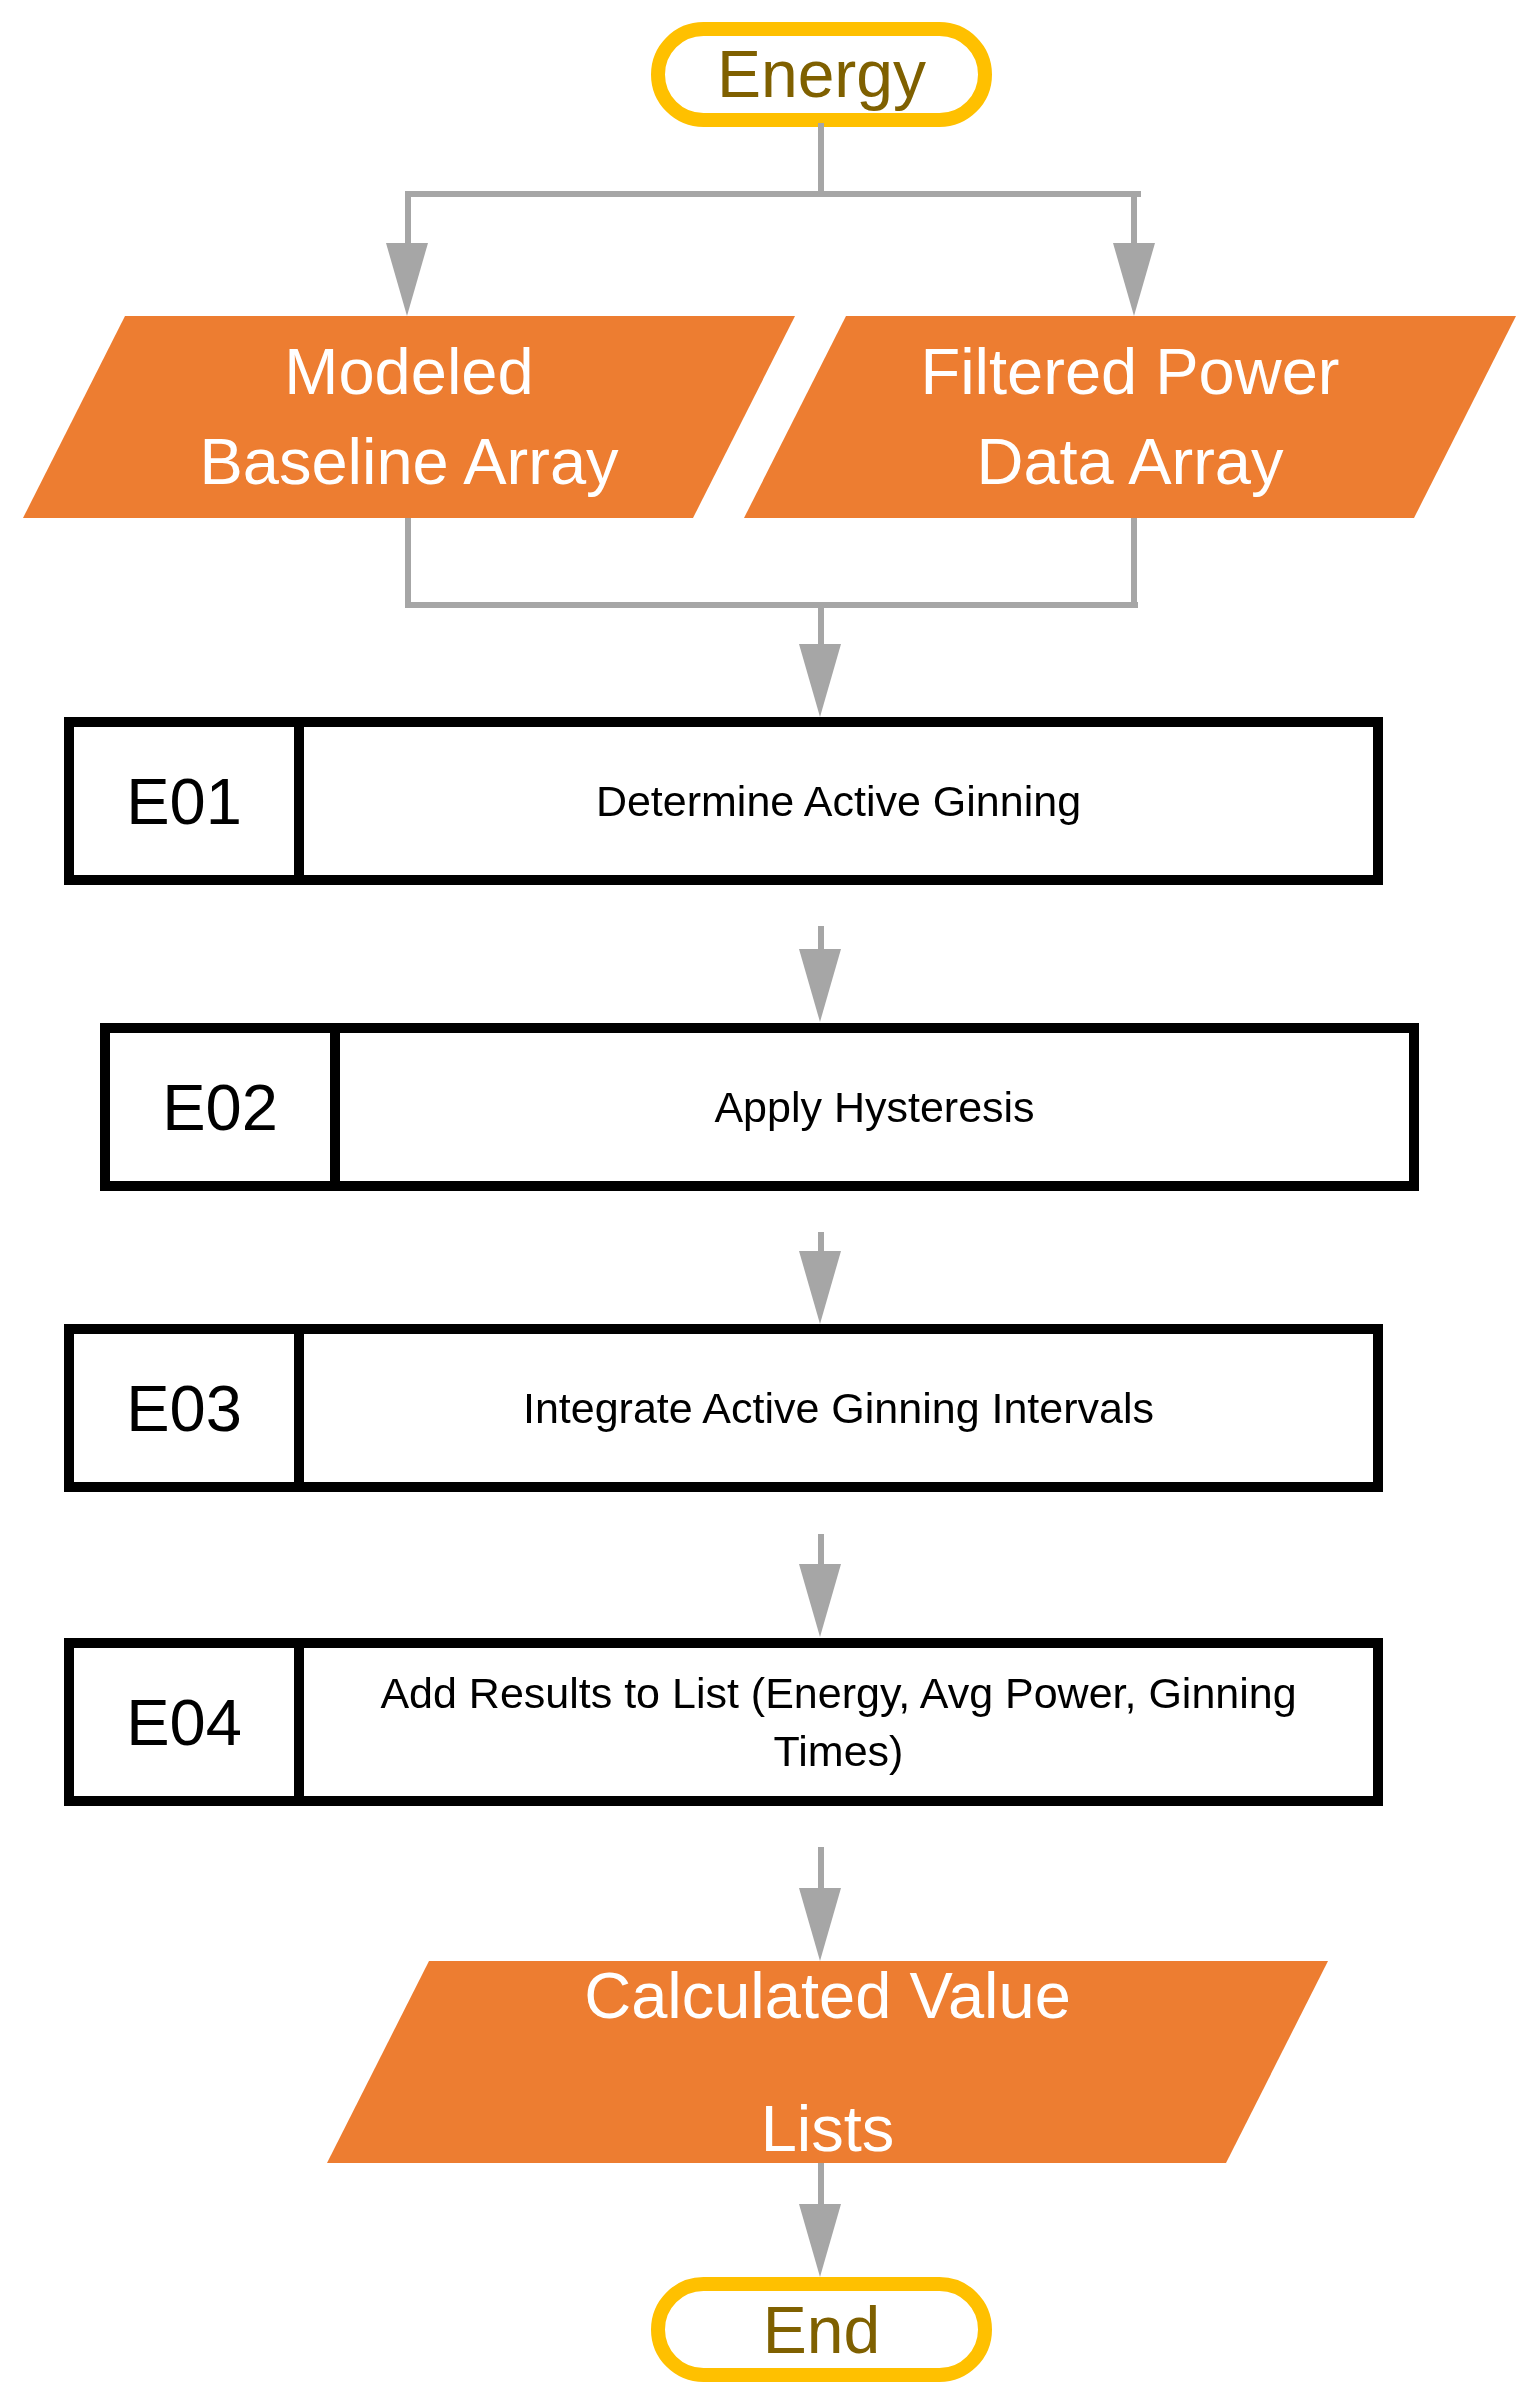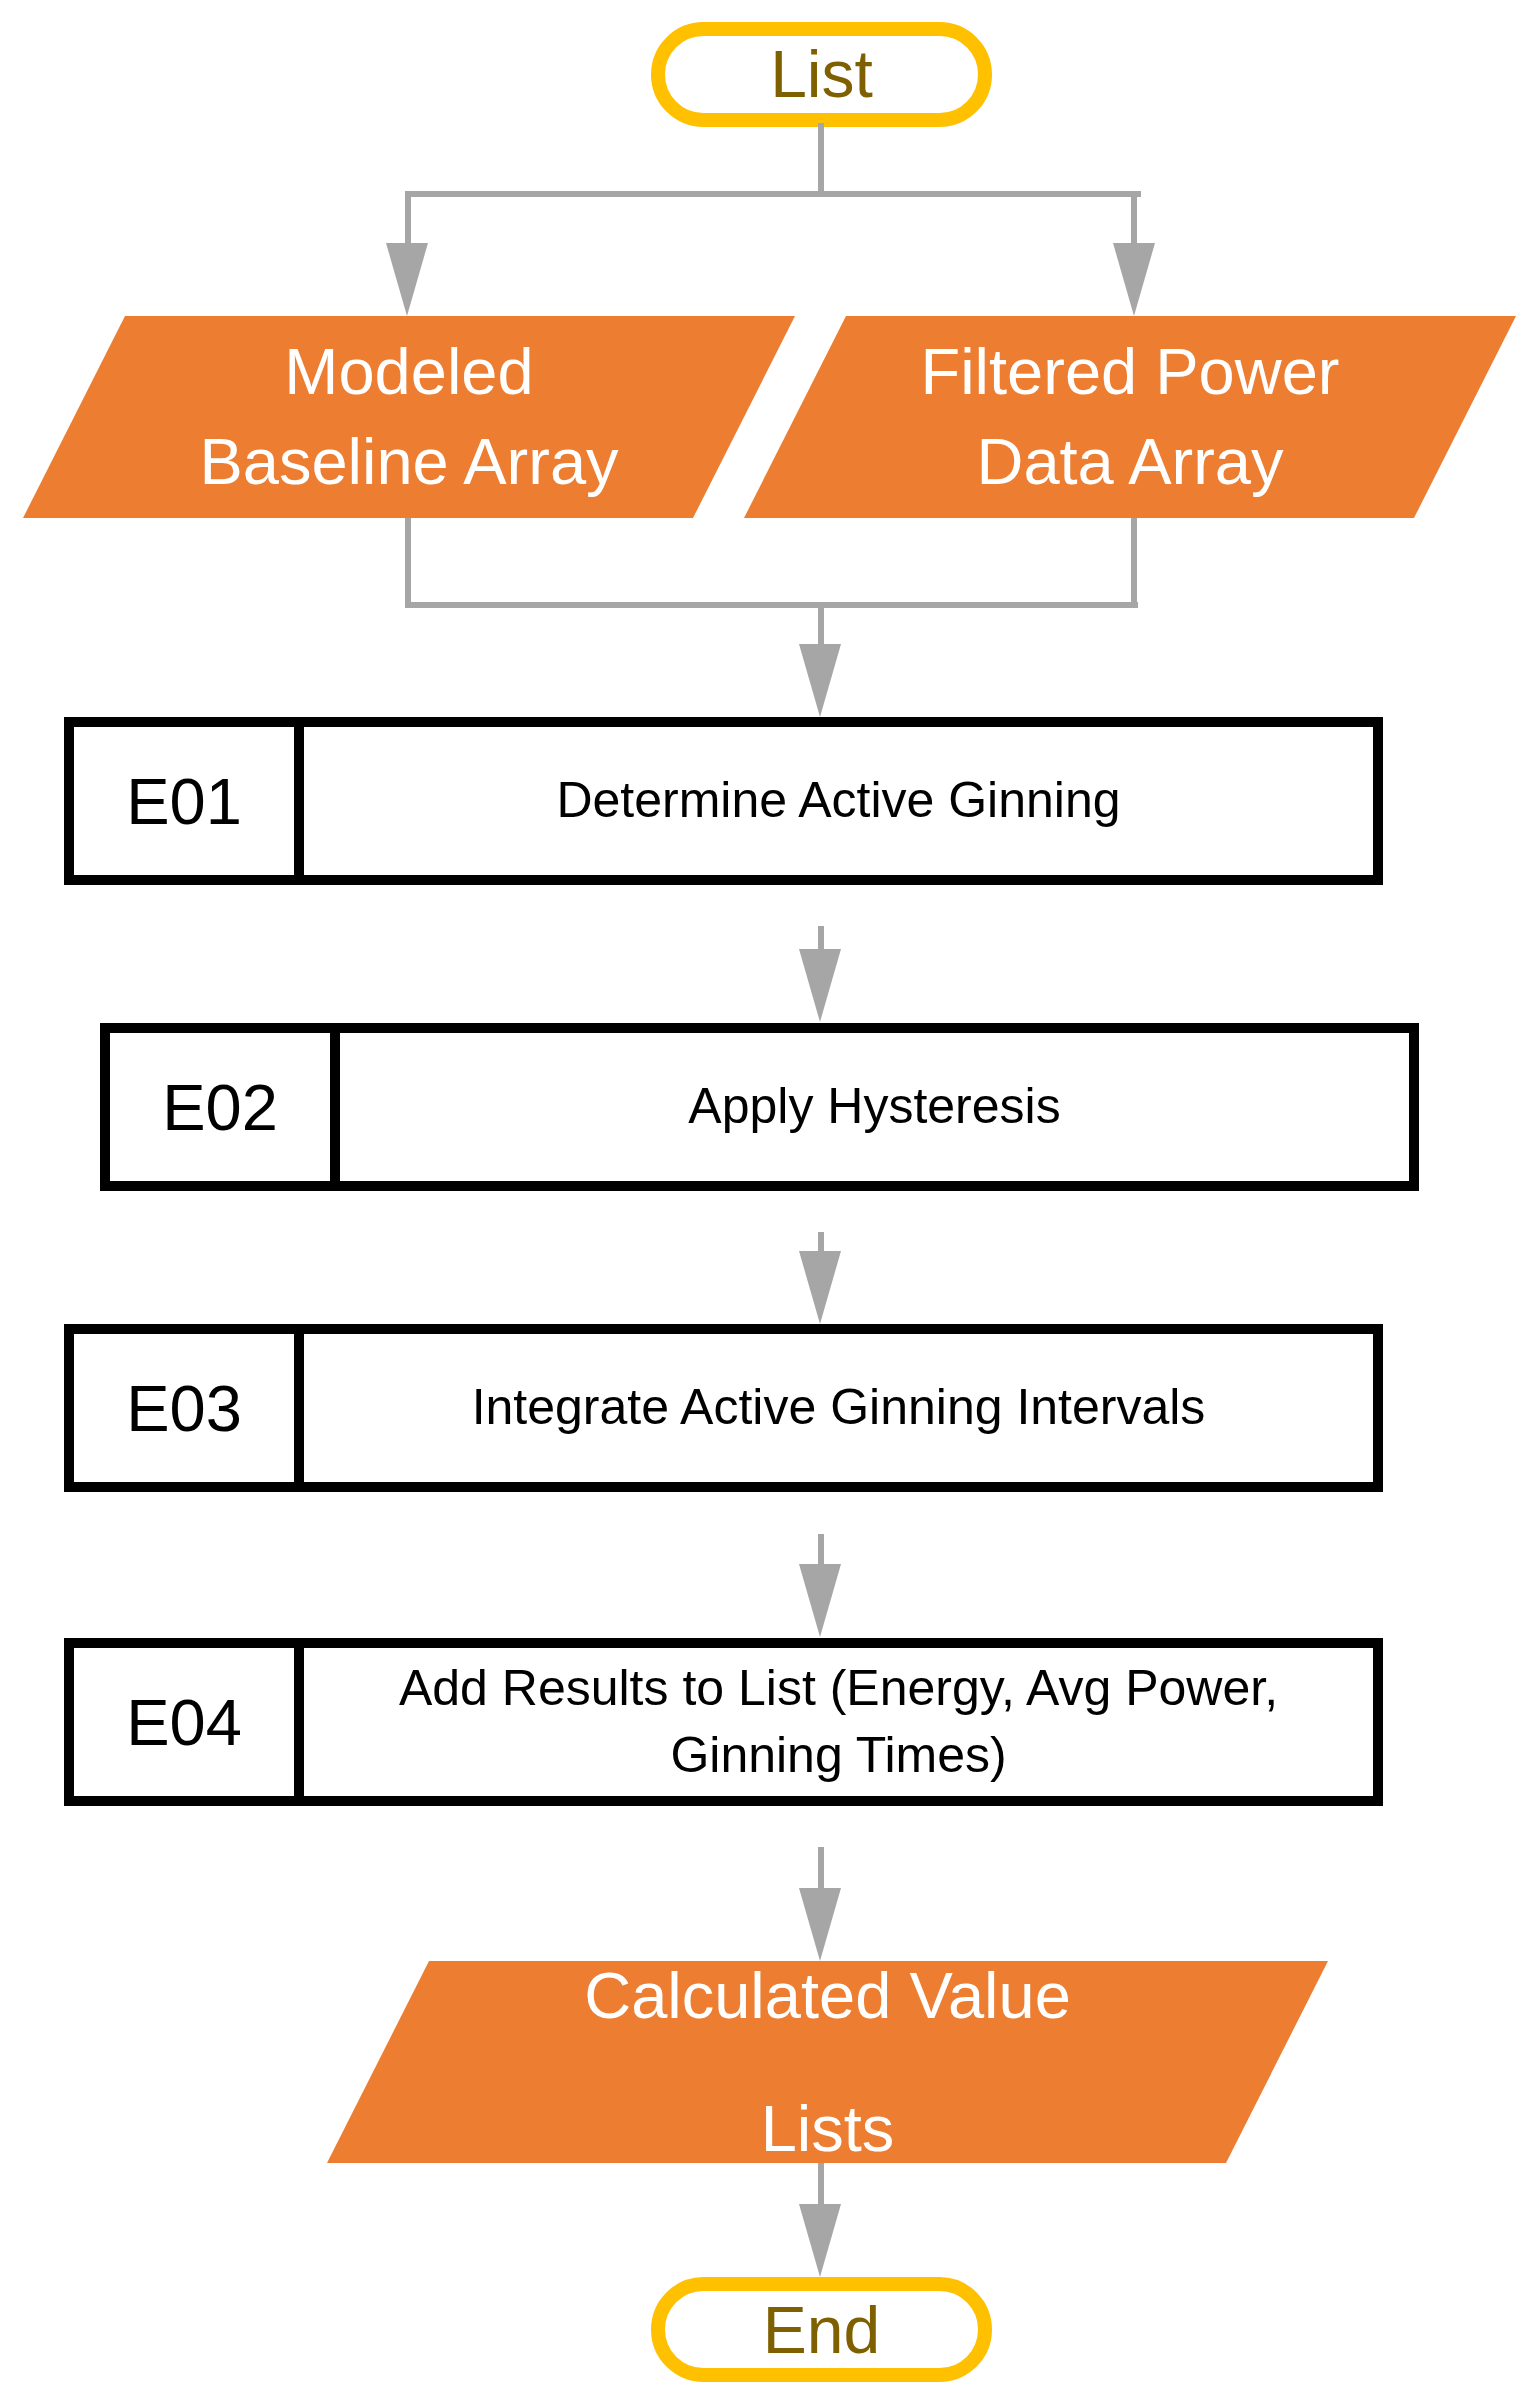--- a/index.html
+++ b/index.html
@@ -31,39 +31,39 @@
     position:absolute;left:64px;width:1319px;height:168px;box-sizing:border-box;
     border:10.8px solid #000000;background:#ffffff;display:flex;
   }
   .ebox-code{
     flex:none;width:220px;border-right:10.8px solid #000000;
     display:flex;align-items:center;justify-content:center;
     font-size:65px;color:#000000;
   }
   .ebox-text{
     flex:1;display:flex;align-items:center;justify-content:center;
-    text-align:center;font-size:50px;color:#000000;line-height:1.35;
+    text-align:center;font-size:43px;color:#000000;line-height:1.35;
     padding:0 31px;
   }
   
   .vline{position:absolute;width:6.2px;background:#A6A6A6;}
   .hline{position:absolute;height:6.2px;background:#A6A6A6;}
   .ahead{
     position:absolute;width:0;height:0;
     border-left:21.6px solid transparent;border-right:21.6px solid transparent;
     border-top:73px solid #A6A6A6;
   }
 </style>
 </head>
 <body>
 
 <div id="canvas">
 
   <div class="pill" style="top:21.6px;">
-    <span>List</span>
+    <span>Energy</span>
   </div>
 
   <div class="vline" style="left:818px;top:123px;height:73px;"></div>
   <div class="hline" style="left:405px;top:191px;width:736px;"></div>
   <div class="vline" style="left:405px;top:191px;height:55px;"></div>
   <div class="ahead" style="left:386px;top:243px;"></div>
   <div class="vline" style="left:1131px;top:191px;height:55px;"></div>
   <div class="ahead" style="left:1113px;top:243px;"></div>
 
   <div class="para para-left">

